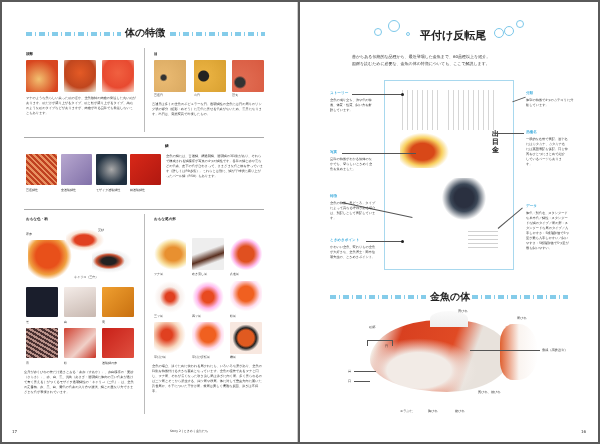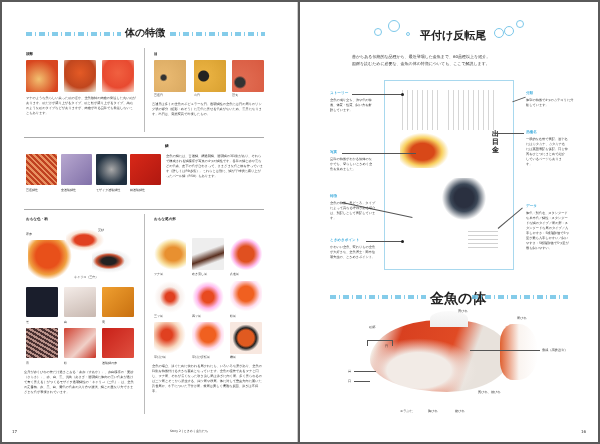--- a/index.html
+++ b/index.html
@@ -147,21 +147,21 @@
 
   <div class="abs cyan" style="left:226px;top:128px">品種名</div>
   <div class="line" style="left:196px;top:131px;width:28px"></div>
   <div class="abs t" style="left:226px;top:135px;width:42px">一般的な名前で表記。漢字名にはカタカナ、カタカナ名には英語表記も併記。同じ仲間をひとつにまとめて紹介しているページもあります。</div>
 
   <div class="abs cyan" style="left:226px;top:202px">データ</div>
   <div class="line" style="left:198px;top:226px;width:32px;transform:rotate(-40deg);transform-origin:left"></div>
   <div class="abs t" style="left:226px;top:209px;width:44px">体色：別色名、スタンダードな基本色／鱗性：スタンダードな鱗のタイプ／尾の形：スタンダードな尾のタイプ／入手しやすさ：5段階評価で5つ星が最も入手しやすい／飼いやすさ：5段階評価で5つ星が最も飼いやすい。</div>
 
   <div class="abs deco" style="left:30px;top:293px;width:96px"></div>
-  <div class="abs h" style="left:130px;top:288px;font-size:14px;font-weight:bold">金魚の体</div>
+  <div class="abs h" style="left:130px;top:288px;font-size:10px;font-weight:bold">金魚の体</div>
   <div class="abs deco" style="left:172px;top:293px;width:96px"></div>
 
   <div class="abs" style="left:70px;top:318px;width:140px;height:72px;border-radius:50% 40% 45% 55%/55% 50% 50% 45%;background:radial-gradient(ellipse at 35% 70%,#f2ebe6 25%,transparent 45%),linear-gradient(110deg,#f4efe8 8%,#d84020 22%,#e04a24 55%,#e8e2dc 70%)"></div>
   <div class="abs" style="left:200px;top:322px;width:38px;height:56px;border-radius:40% 60% 60% 40%;background:linear-gradient(90deg,#e06030,#faf4f0 50%,#fff)"></div>
   <div class="abs" style="left:130px;top:309px;width:38px;height:16px;border-radius:60% 60% 0 0;background:linear-gradient(180deg,#fafafa,#eee)"></div>
 
   <div class="abs t" style="left:69px;top:323px;font-size:3.2px">頭部</div>
   <div class="abs" style="left:67px;top:338px;width:26px;height:6px;border:1px solid #555;border-bottom:none"></div>
   <div class="abs t" style="left:85px;top:342px;font-size:3.2px">目</div>
   <div class="abs t" style="left:48px;top:367px;font-size:3.2px">鼻</div>

